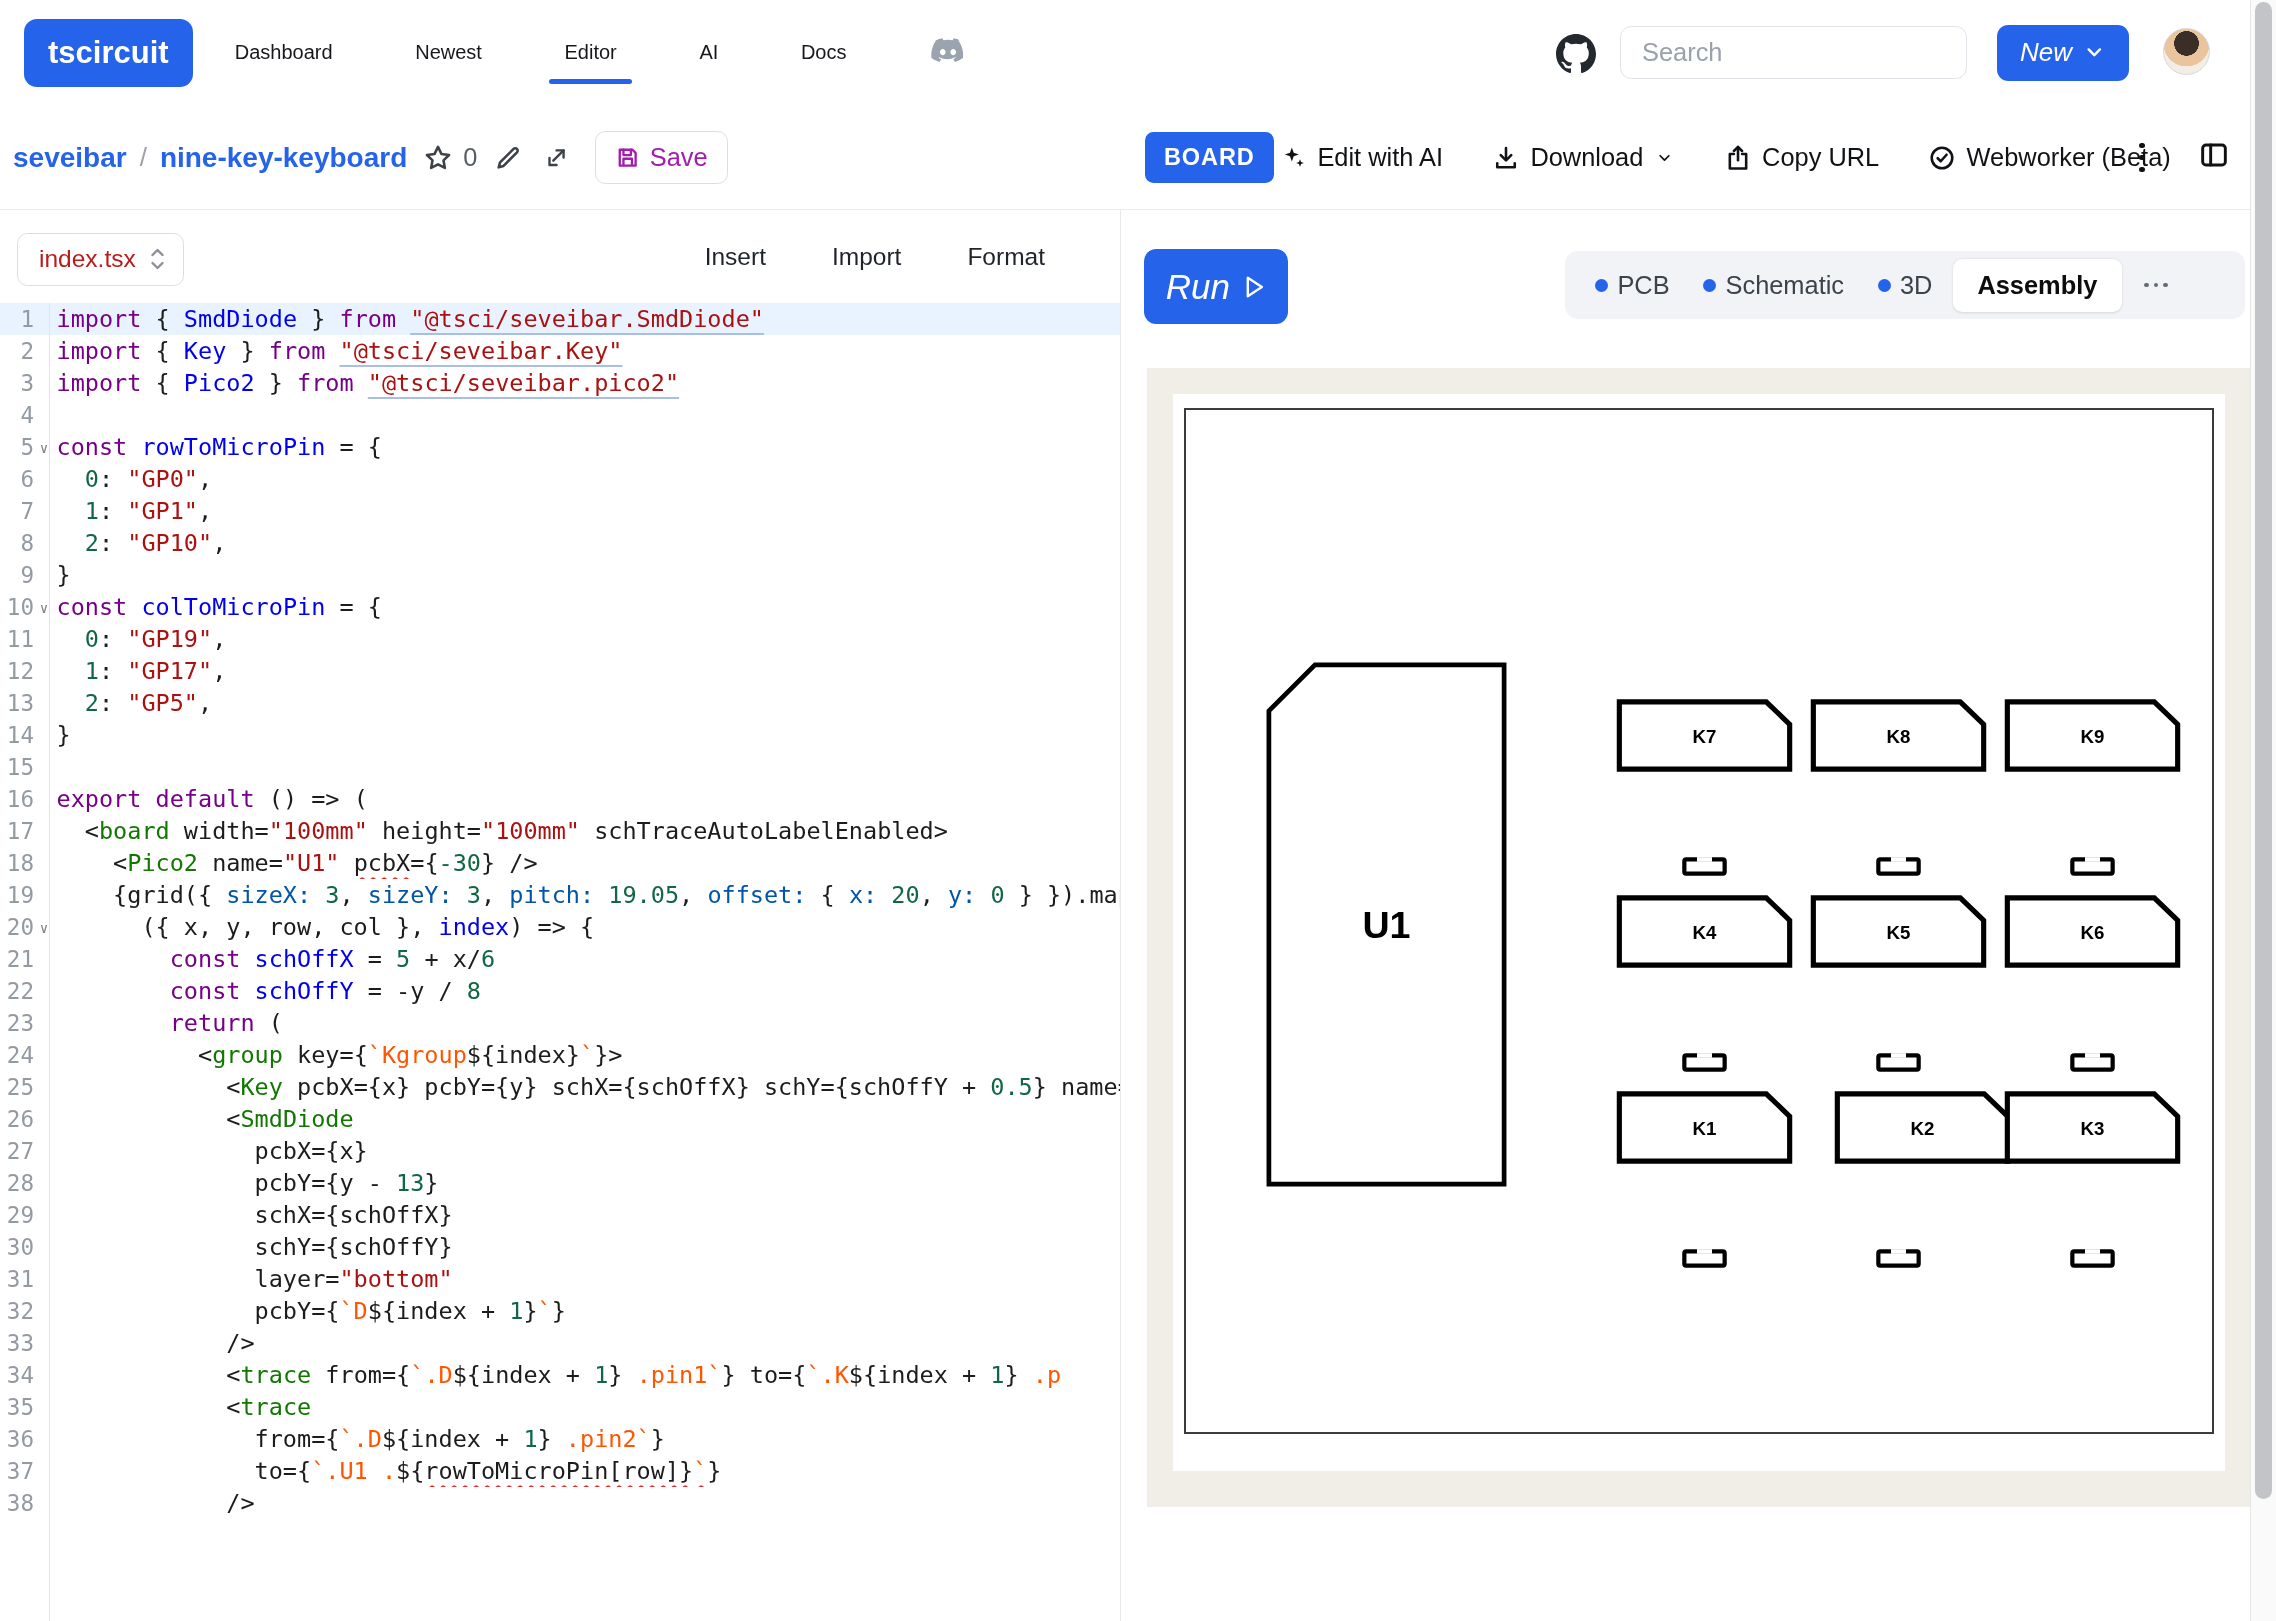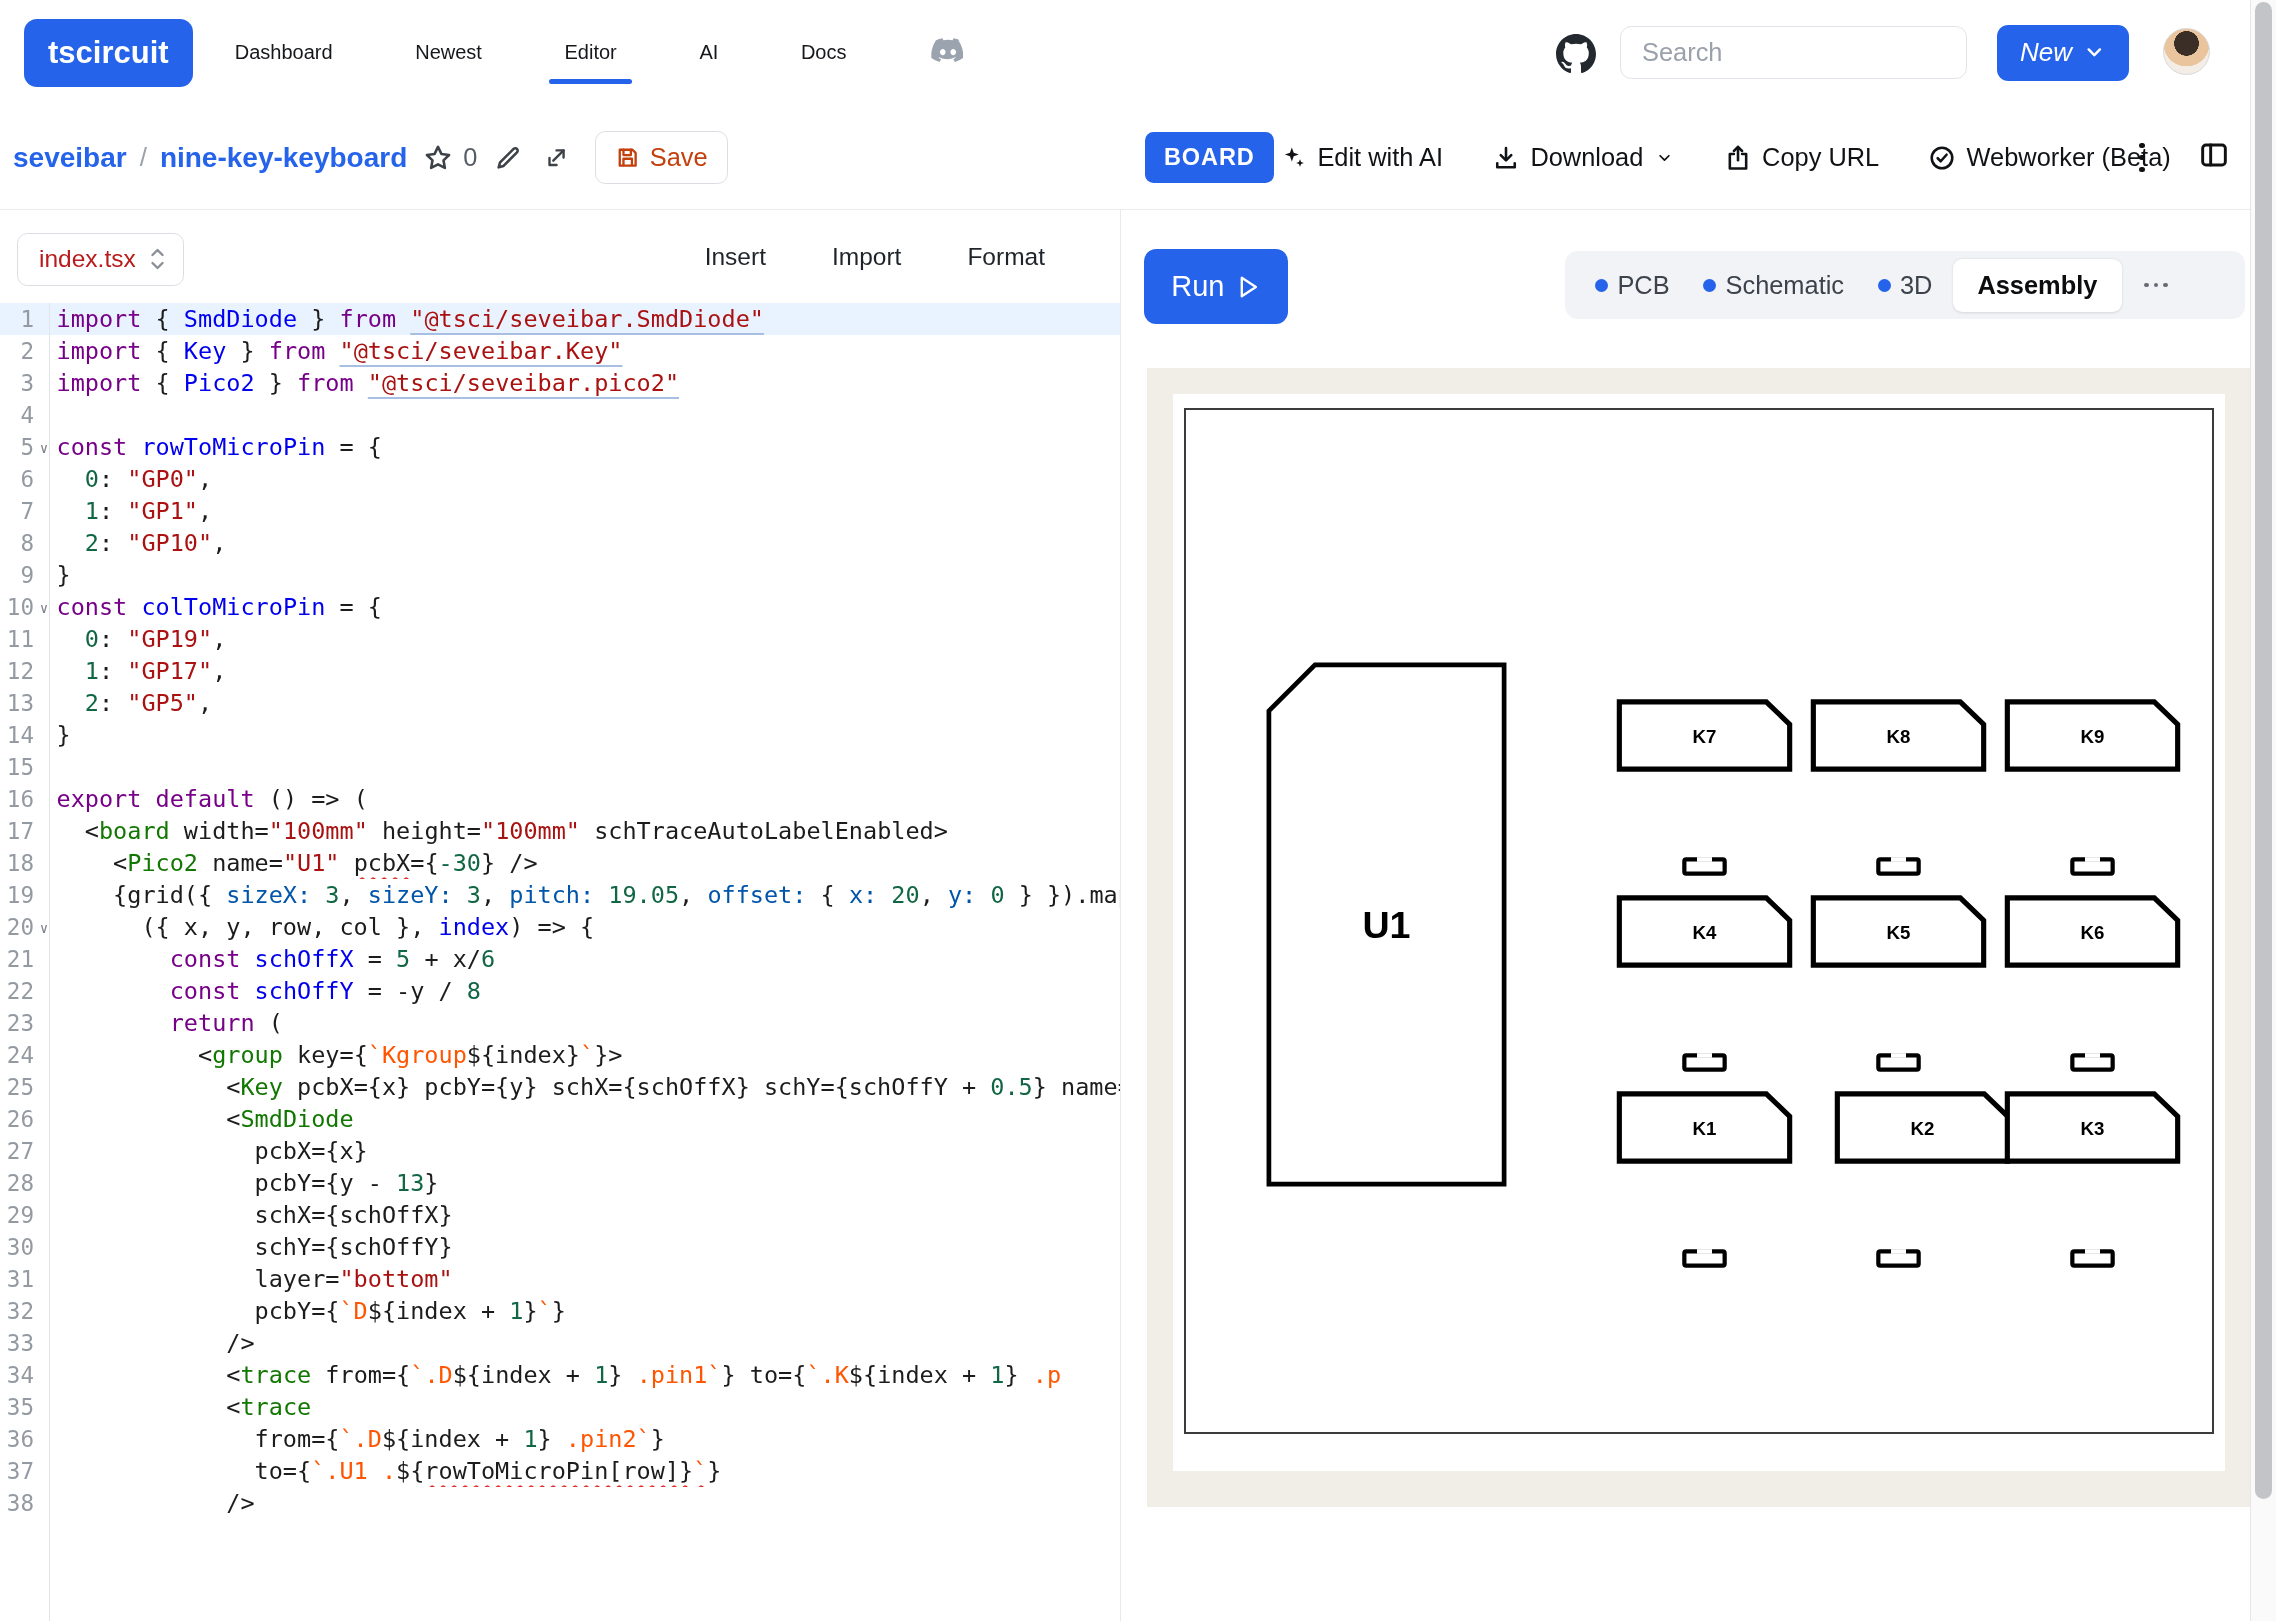--- a/index.html
+++ b/index.html
@@ -35,21 +35,21 @@
   
   .toolbar { position:absolute; left:0; top:105px; width:2250px; height:105px;
     background:#fff; border-bottom:0.9px solid #e9ebee; }
   .crumbs { position:absolute; left:13px; top:0; height:105px; display:flex; align-items:center; gap:13px; }
   .crumb-owner,.crumb-project { color:var(--accent); font-size:28px; font-weight:bold; cursor:pointer; }
   .crumb-sep { color:#9aa1ab; font-size:26px; }
   .icon-btn { background:none; border:none; cursor:pointer; color:#3d4248;
     display:flex; align-items:center; padding:3.8px; }
   .star-count { font-size:25.4px; color:#565d66; margin-left:-5.6px; }
   .save-btn { height:53px; border:1.9px solid #dadee3; background:#fff; border-radius:10.4px;
-    display:flex; align-items:center; gap:9.4px; padding:4px 19px; font-size:25.4px; color:#c2410c; cursor:pointer; margin-left:9.4px; }
+    display:flex; align-items:center; gap:9.4px; padding:4px 19px; font-size:25.4px; color:#a21caf; cursor:pointer; margin-left:9.4px; }
   .board-badge { position:absolute; left:1145px; top:27px; height:51px; padding:0 19px;
     background:var(--accent); color:#fff; font-weight:bold; font-size:23.5px; letter-spacing:0.9px;
     border-radius:8.5px; display:flex; align-items:center; cursor:pointer; }
   .tb-actions { position:absolute; left:1279px; top:0; height:105px; display:flex;
     align-items:center; gap:49px; }
   .tb-action { display:flex; align-items:center; gap:10.4px; font-size:25.4px; color:#101215; cursor:pointer; white-space:nowrap; }
   .kebab { position:absolute; left:2130px; top:31px; width:24.5px; height:43px; display:flex;
     flex-direction:column; align-items:center; justify-content:center; gap:6.6px; cursor:pointer; }
   .kebab i { width:5.6px; height:5.6px; border-radius:50%; background:#111; }
   .panel-btn { position:absolute; left:2198px; top:34px; color:#111; cursor:pointer; }
@@ -83,22 +83,22 @@
   .tk-st2 { color:var(--st2); }
   .tk-tag { color:var(--tag); }
   .tk-pl  { color:var(--pl); }
   .tk-lnk { color:var(--str); text-decoration:underline; text-decoration-color:var(--link_underline); text-decoration-thickness:1.9px; text-underline-offset:5.6px; }
   .tk-err { color:var(--pl); text-decoration:underline wavy var(--error); text-decoration-thickness:1.9px; text-underline-offset:5.6px; }
   .tk-st2e{ color:var(--st2); text-decoration:underline wavy var(--error); text-decoration-thickness:1.9px; text-underline-offset:5.6px; }
 
   
   .preview-panel { position:absolute; left:1122px; top:210px; width:1128px; bottom:0; background:#fff; }
   .run-btn { position:absolute; left:21.7px; top:39px; width:144px; height:75px;
-    background:var(--accent); color:#fff; border:none; border-radius:12.2px; font-size:29px;
-    display:flex; align-items:center; justify-content:center; gap:13px; cursor:pointer; }
+    background:var(--accent); color:#fff; border:none; border-radius:12.2px; font-size:35px;
+    display:flex; align-items:center; justify-content:center; gap:13px; cursor:pointer;font-style:italic; }
   .view-tabs { position:absolute; left:443px; top:41px; width:680px; height:68px;
     background:#f2f3f6; border-radius:13px; display:flex; align-items:center; padding:0 17px; gap:7.5px; }
   .view-tab { display:flex; align-items:center; gap:9.4px; font-size:25.4px; color:#3c434c;
     padding:0 13px; height:53px; border-radius:9.4px; cursor:pointer; white-space:nowrap; }
   .view-tab .dot { width:13px; height:13px; border-radius:50%; background:var(--accent); }
   .view-tab.active { background:#fff; color:#0c0d0f; font-weight:bold;
     box-shadow:0 0.9px 2.8px rgba(0,0,0,.12); padding:0 24.5px; }
   .tabs-more { margin-left:5.6px; display:flex; gap:4.7px; padding:9.4px; cursor:pointer; }
   .tabs-more i { width:4.7px; height:4.7px; border-radius:50%; background:#666c75; }
 

